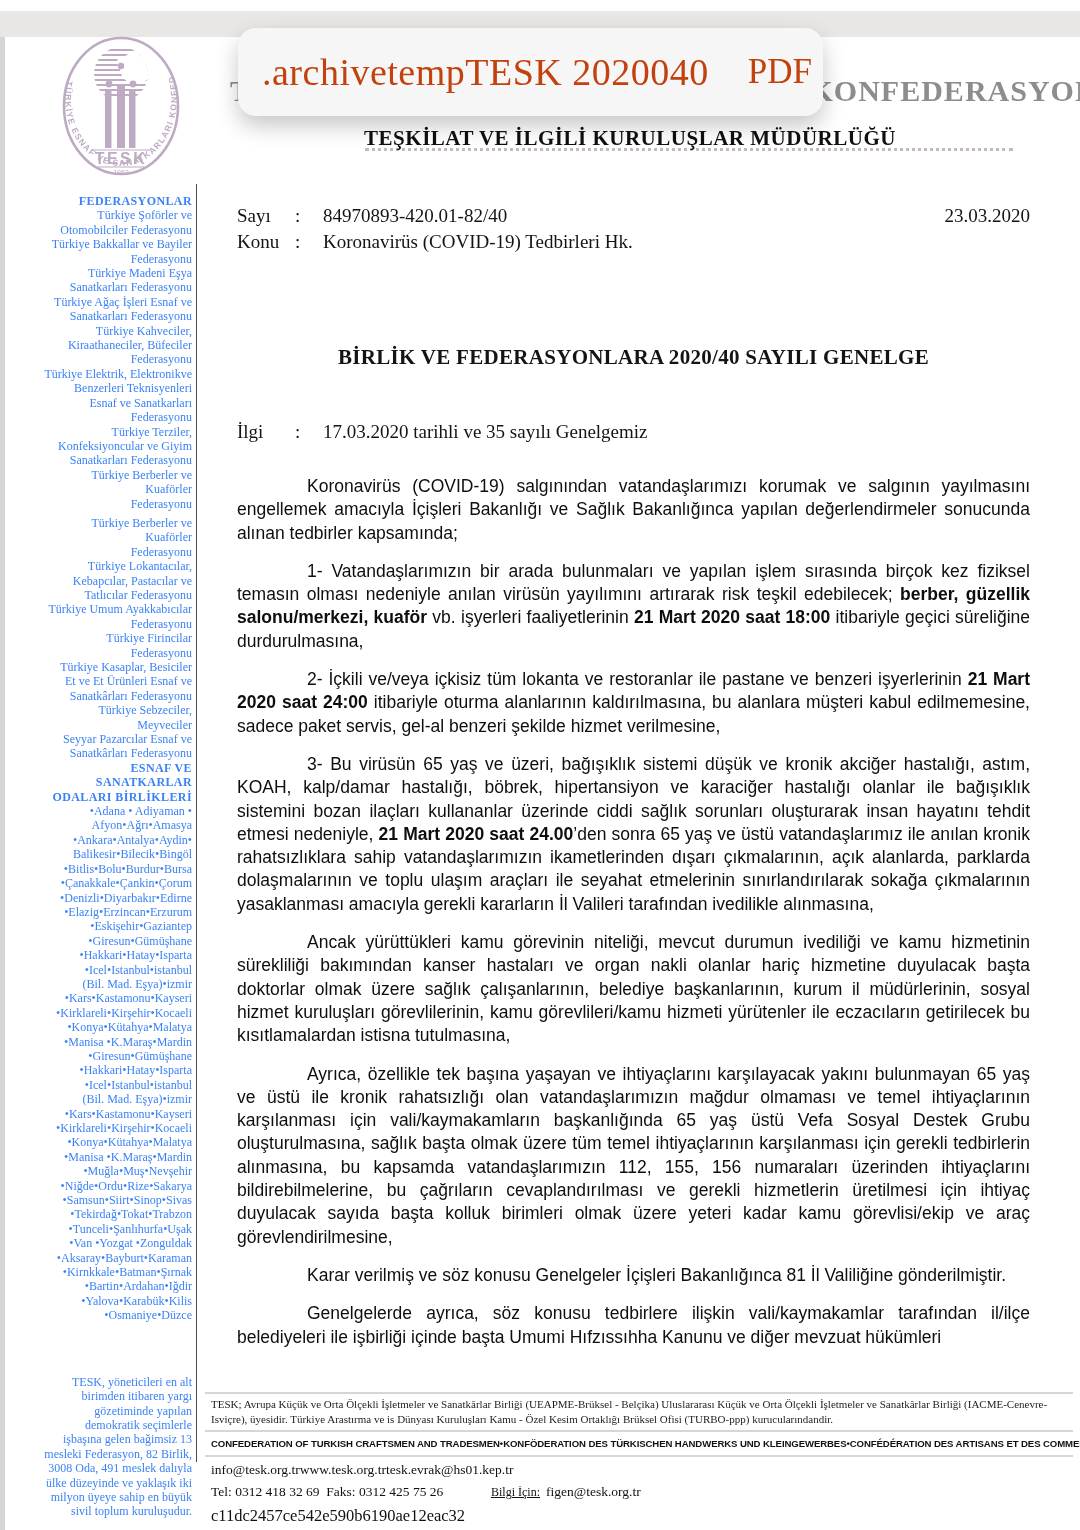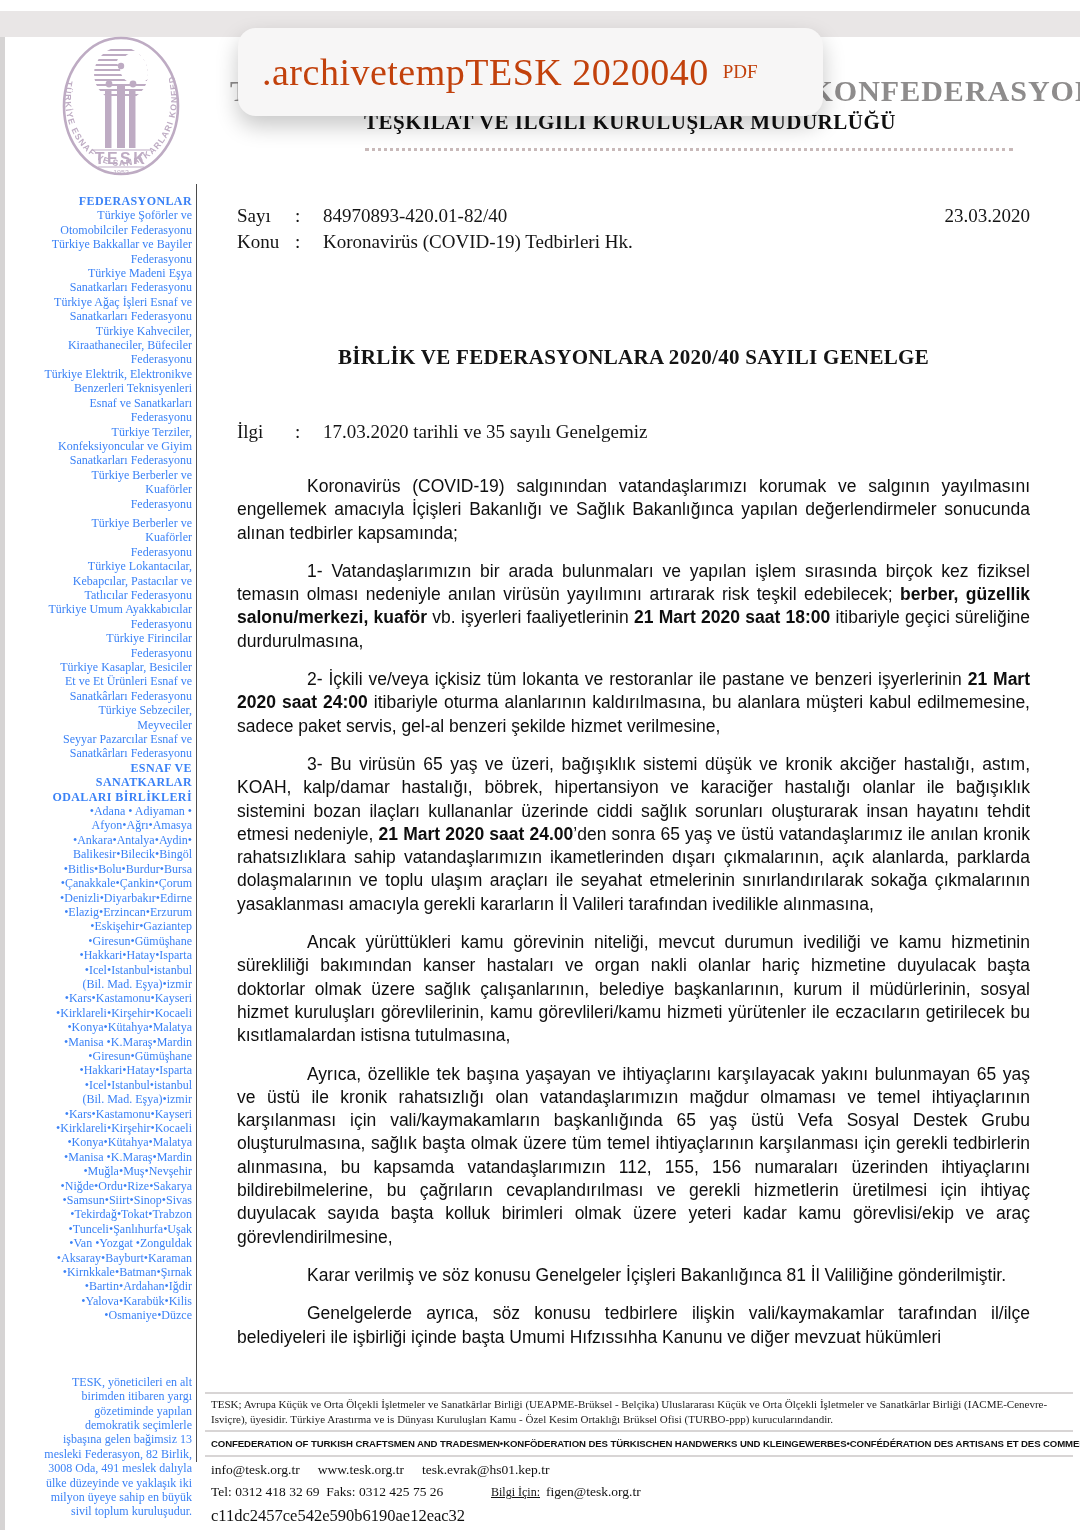--- a/index.html
+++ b/index.html
@@ -15,32 +15,32 @@
   .edge-left{position:absolute;left:0;top:11px;width:5px;height:1519px;background:#d6d4d4;}
   .top-band{position:absolute;left:0;top:11px;width:1080px;height:26px;background:var(--band);}
 
   
   .org-name{
     position:absolute;left:230px;top:74px;width:800px;text-align:center;
     font-weight:bold;font-size:30px;letter-spacing:1px;color:var(--org-gray);z-index:1;
     white-space:nowrap;
   }
   .dept-name{
-    position:absolute;left:230px;top:110px;width:800px;text-align:center;
+    position:absolute;left:230px;top:126px;width:800px;text-align:center;
     font-weight:bold;font-size:21px;letter-spacing:.5px;color:#101010;z-index:2;white-space:nowrap;
   }
   .dotted-rule{position:absolute;left:365px;top:148px;width:648px;border-top:3px dotted var(--dotted);z-index:1;}
   .overlay-pill{
     position:absolute;left:238px;top:28px;width:585px;height:88px;border-radius:18px;
     background:var(--pill-bg);box-shadow:0 10px 22px rgba(0,0,0,.22);z-index:5;
     display:flex;align-items:center;padding-left:24px;
     font-family:Liberation Serif, serif;color:#c2410c;
   }
   .overlay-pill .fname{font-size:38px;letter-spacing:.5px;white-space:nowrap;}
-  .overlay-pill .badge{font-size:19px;margin-left:14px;}
+  .overlay-pill .badge{font-size:35px;margin-left:39px;}
 
   .logo{position:absolute;left:52px;top:22px;width:138px;height:160px;z-index:3;opacity:.9;}
 
   
   .sidebar{
     position:absolute;left:18px;top:194px;width:174px;text-align:right;
     font-size:12px;line-height:14.4px;color:#3b82f6;
   }
   .v-rule{position:absolute;left:196px;top:184px;width:1px;height:1278px;background:#4a4a4a;}
   .sb-heading .sb-line{font-weight:bold;letter-spacing:.4px;}
@@ -63,21 +63,21 @@
   .footer{position:absolute;left:205px;top:1392px;width:868px;}
   .f-rule{border-top:2px solid var(--rule);}
   .tesk-line{font-size:11px;line-height:14.5px;color:#1d1d1d;padding:3px 2px 4px 6px;}
   .confed-line{
     font-family:"Liberation Sans",sans-serif;font-weight:bold;font-size:9.6px;
     letter-spacing:-.1px;color:#111;padding:6px 0 6px 6px;white-space:nowrap;
   }
   .contacts{padding:5px 0 0 6px;font-size:13.5px;color:#101010;}
   .c-row{display:flex;margin-bottom:6px;}
   .c-col1{width:280px;}
-  .c-col2{display:flex;gap:18px;}
+  .c-col2{display:flex;}
   .bilgi-label{font-size:12px;margin-right:6px;text-decoration:underline;}
   .hash{font-size:16.5px;margin-top:2px;}
 </style>
 </head>
 <body>
 
 <div class="page">
   <div class="edge-left"></div>
   <div class="top-band"></div>
 

